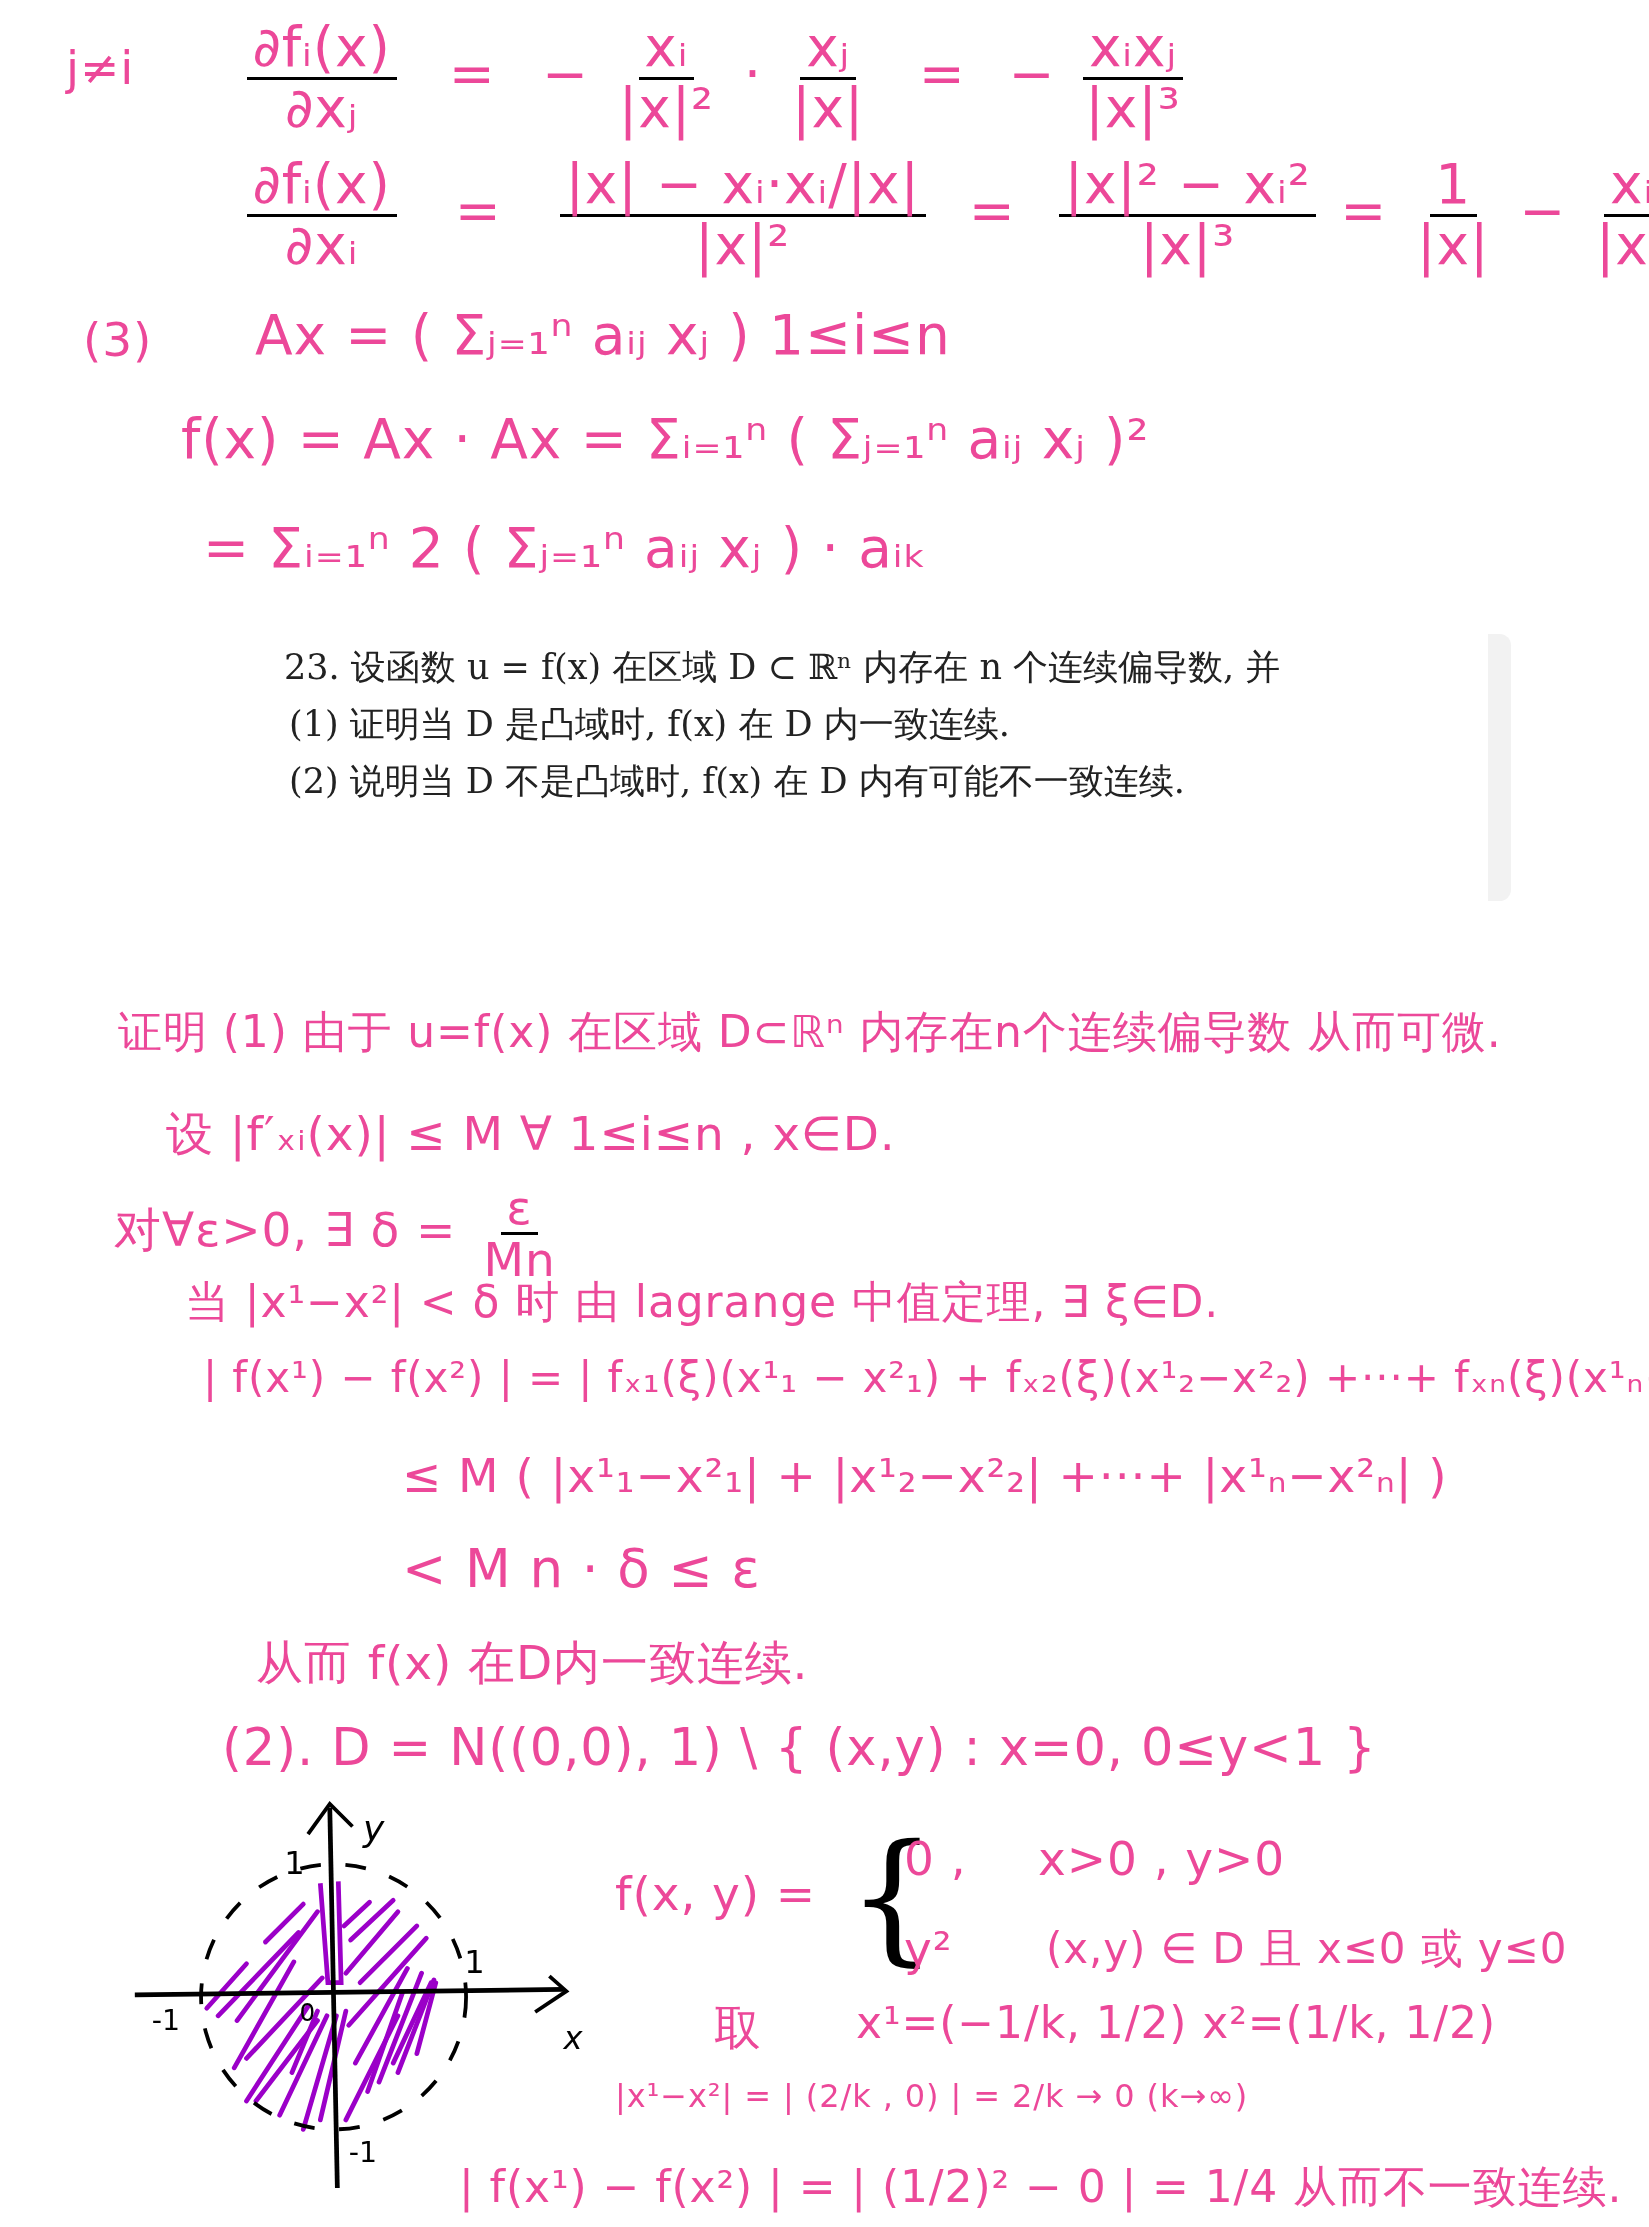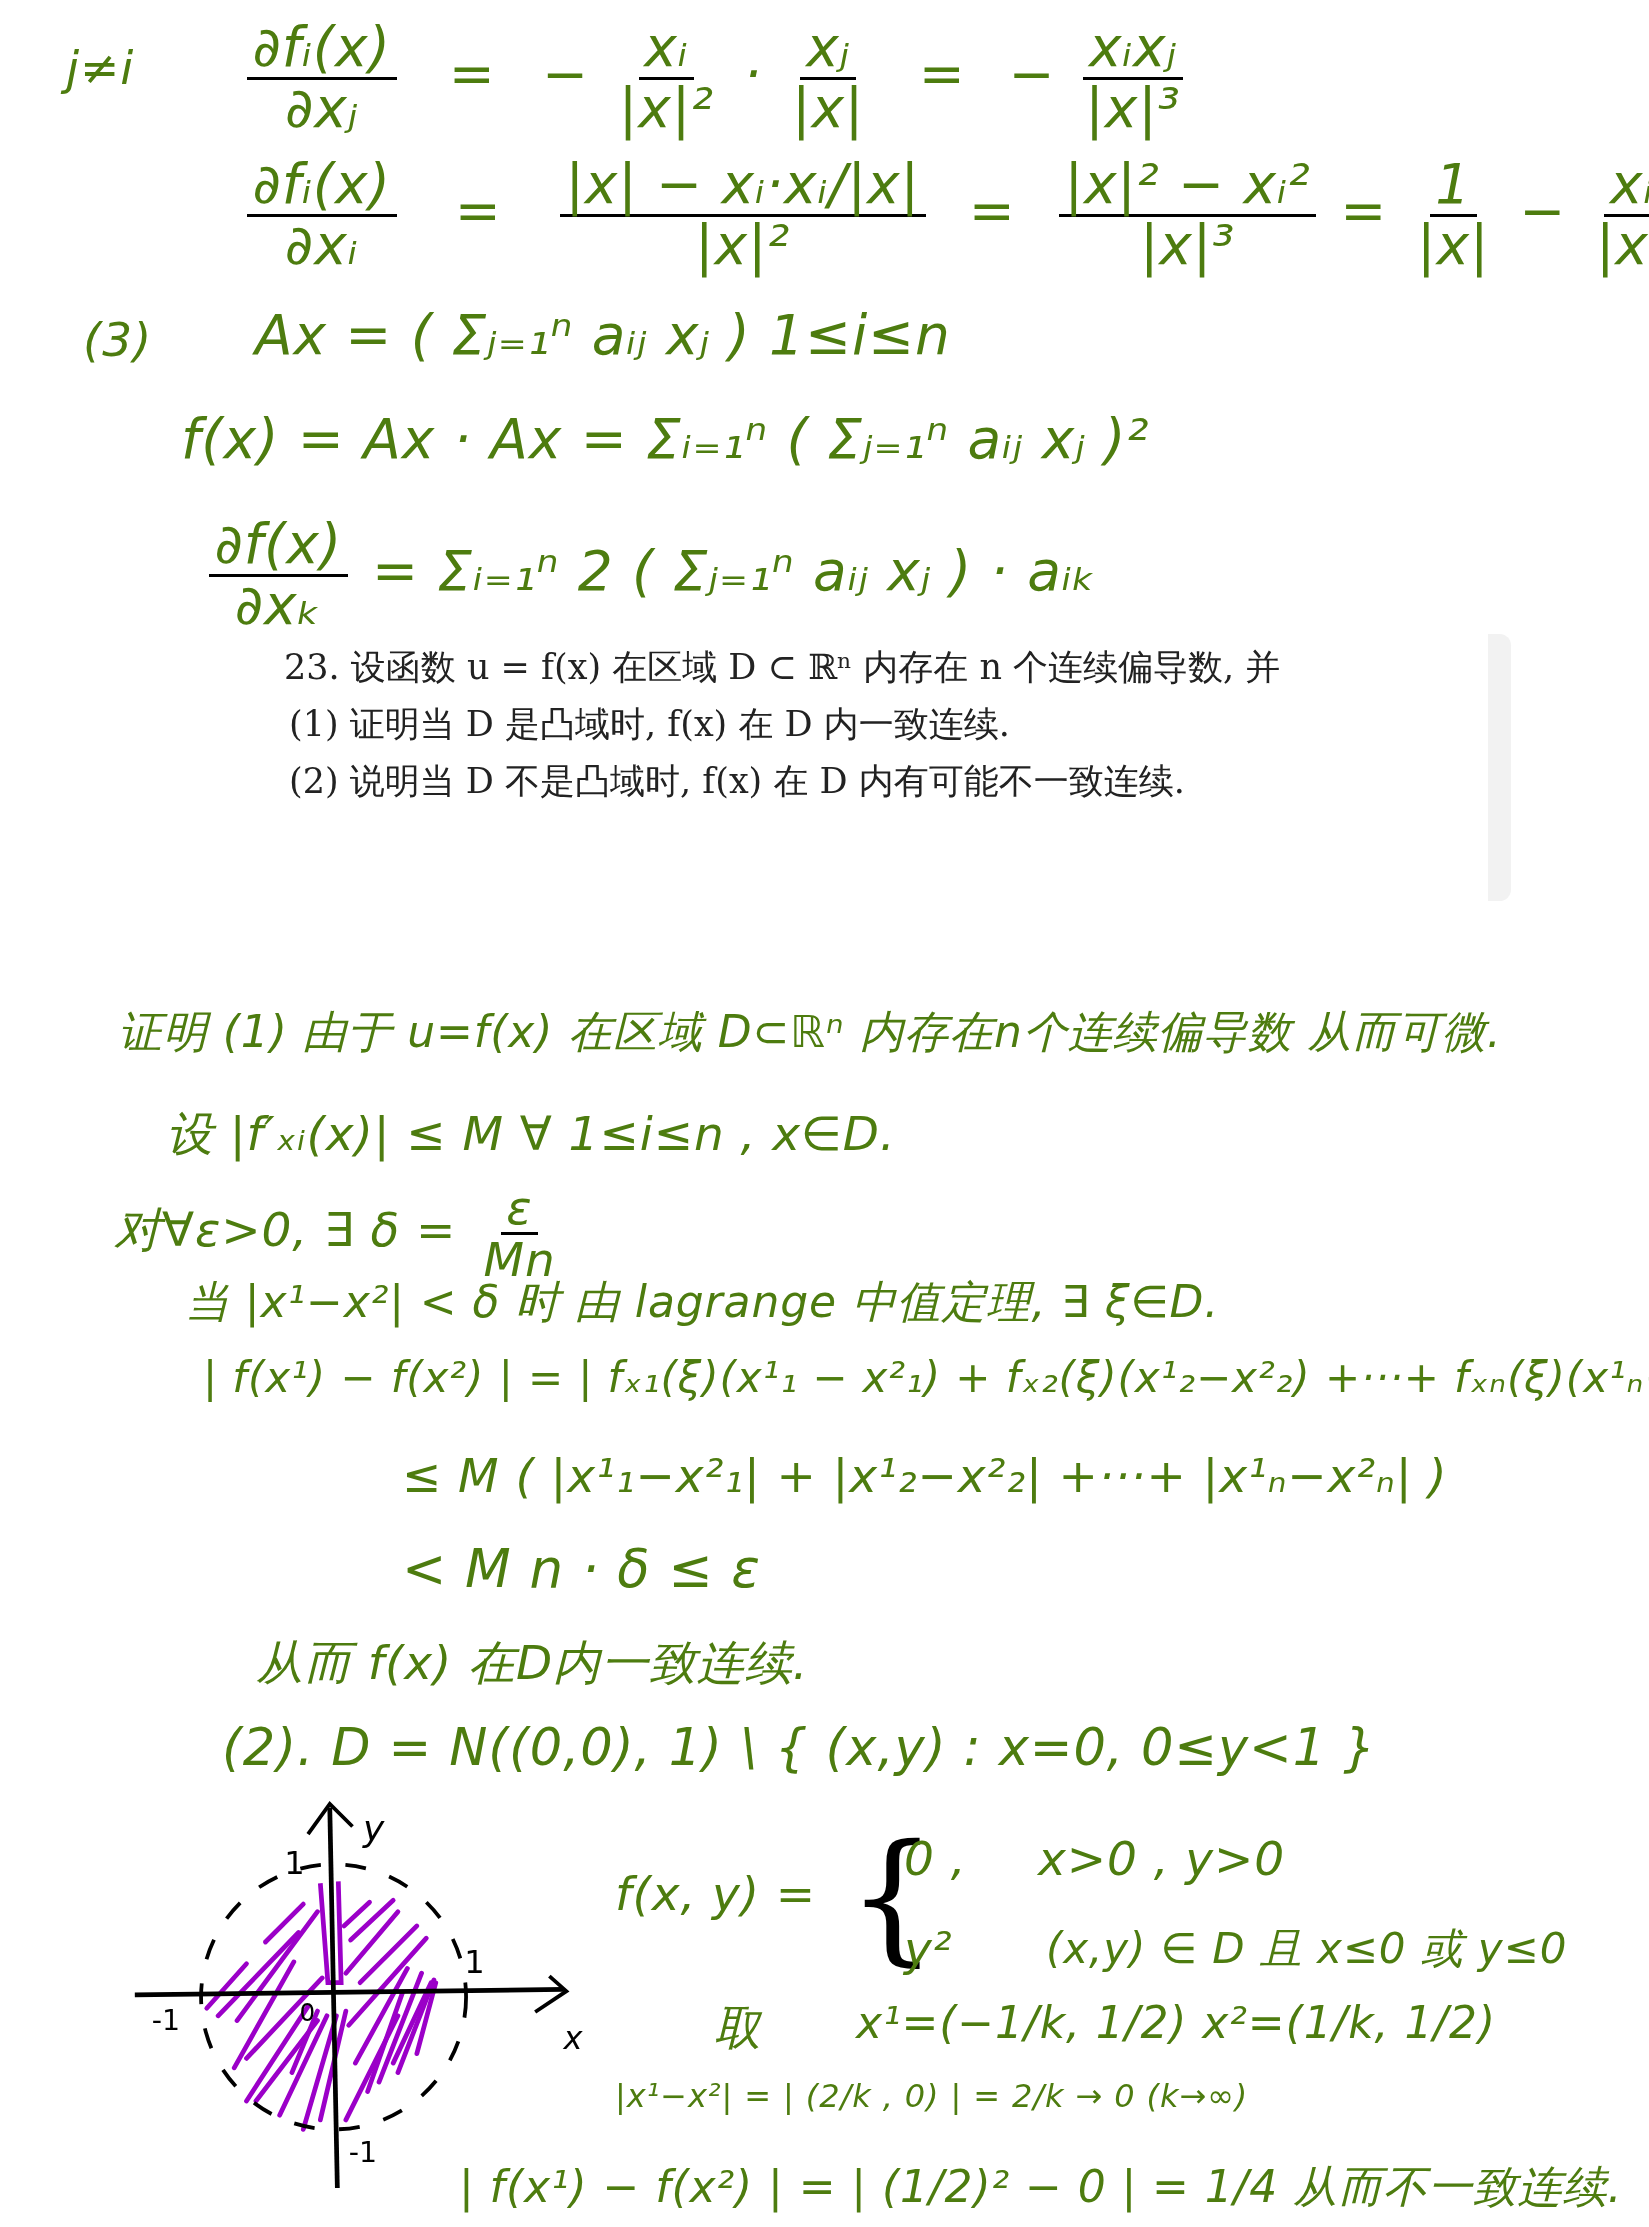--- a/index.html
+++ b/index.html
@@ -4,22 +4,21 @@
   <style>
     html, body { margin: 0; padding: 0; background: #ffffff; }
     body {
       width: 1649px; height: 2228px; position: relative; overflow: hidden;
       color: #000;
       font-family: "DejaVu Serif", serif;
     }
     .hw {
       position: absolute;
       font-family: "DejaVu Sans", sans-serif;
-      font-style: italic;
-      color: #4d7c0f;
+      color: #ec4899;
       white-space: nowrap;
       letter-spacing: 0.9px;
     }
     .frac { display: inline-flex; flex-direction: column; align-items: center; vertical-align: middle; margin: 0 5.7px; }
     .frac .num { border-bottom: 3.8px solid #000; padding: 0 5.7px; line-height: 1.05; }
     .frac .den { padding: 0 5.7px; line-height: 1.05; }
     .big { font-size: 55px; }
     .mid { font-size: 47px; }
     .printed {
       position: absolute; left: 199px; top: 639px; width: 1306px;
@@ -87,24 +86,20 @@
   <span class="frac">
     <span class="num">xᵢ²</span>
     <span class="den">|x|³</span>
   </span>
 </div>
 
 <div class="hw mid" style="left:83px; top:312px;">(3)</div>
 <div class="hw big" style="left:255px; top:303px;">Ax = ( Σⱼ₌₁ⁿ aᵢⱼ xⱼ ) 1≤i≤n</div>
 <div class="hw big" style="left:181px; top:407px;">f(x) = Ax · Ax = Σᵢ₌₁ⁿ ( Σⱼ₌₁ⁿ aᵢⱼ xⱼ )²</div>
 <div class="hw big" style="left:203px; top:516px;">
-  <span class="frac">
-    <span class="num">∂f(x)</span>
-    <span class="den">∂xₖ</span>
-  </span>
   <span>= Σᵢ₌₁ⁿ 2 ( Σⱼ₌₁ⁿ aᵢⱼ xⱼ ) · aᵢₖ</span>
 </div>
 
 <div class="printed">
   <span class="indent">23. 设函数 u = f(x) 在区域 D ⊂ ℝⁿ 内存在 n 个连续偏导数, 并</span>
   <span class="sub">(1) 证明当 D 是凸域时, f(x) 在 D 内一致连续.</span>
   <span class="sub">(2) 说明当 D 不是凸域时, f(x) 在 D 内有可能不一致连续.</span>
 </div>
 <div class="scrollbar"></div>
 

